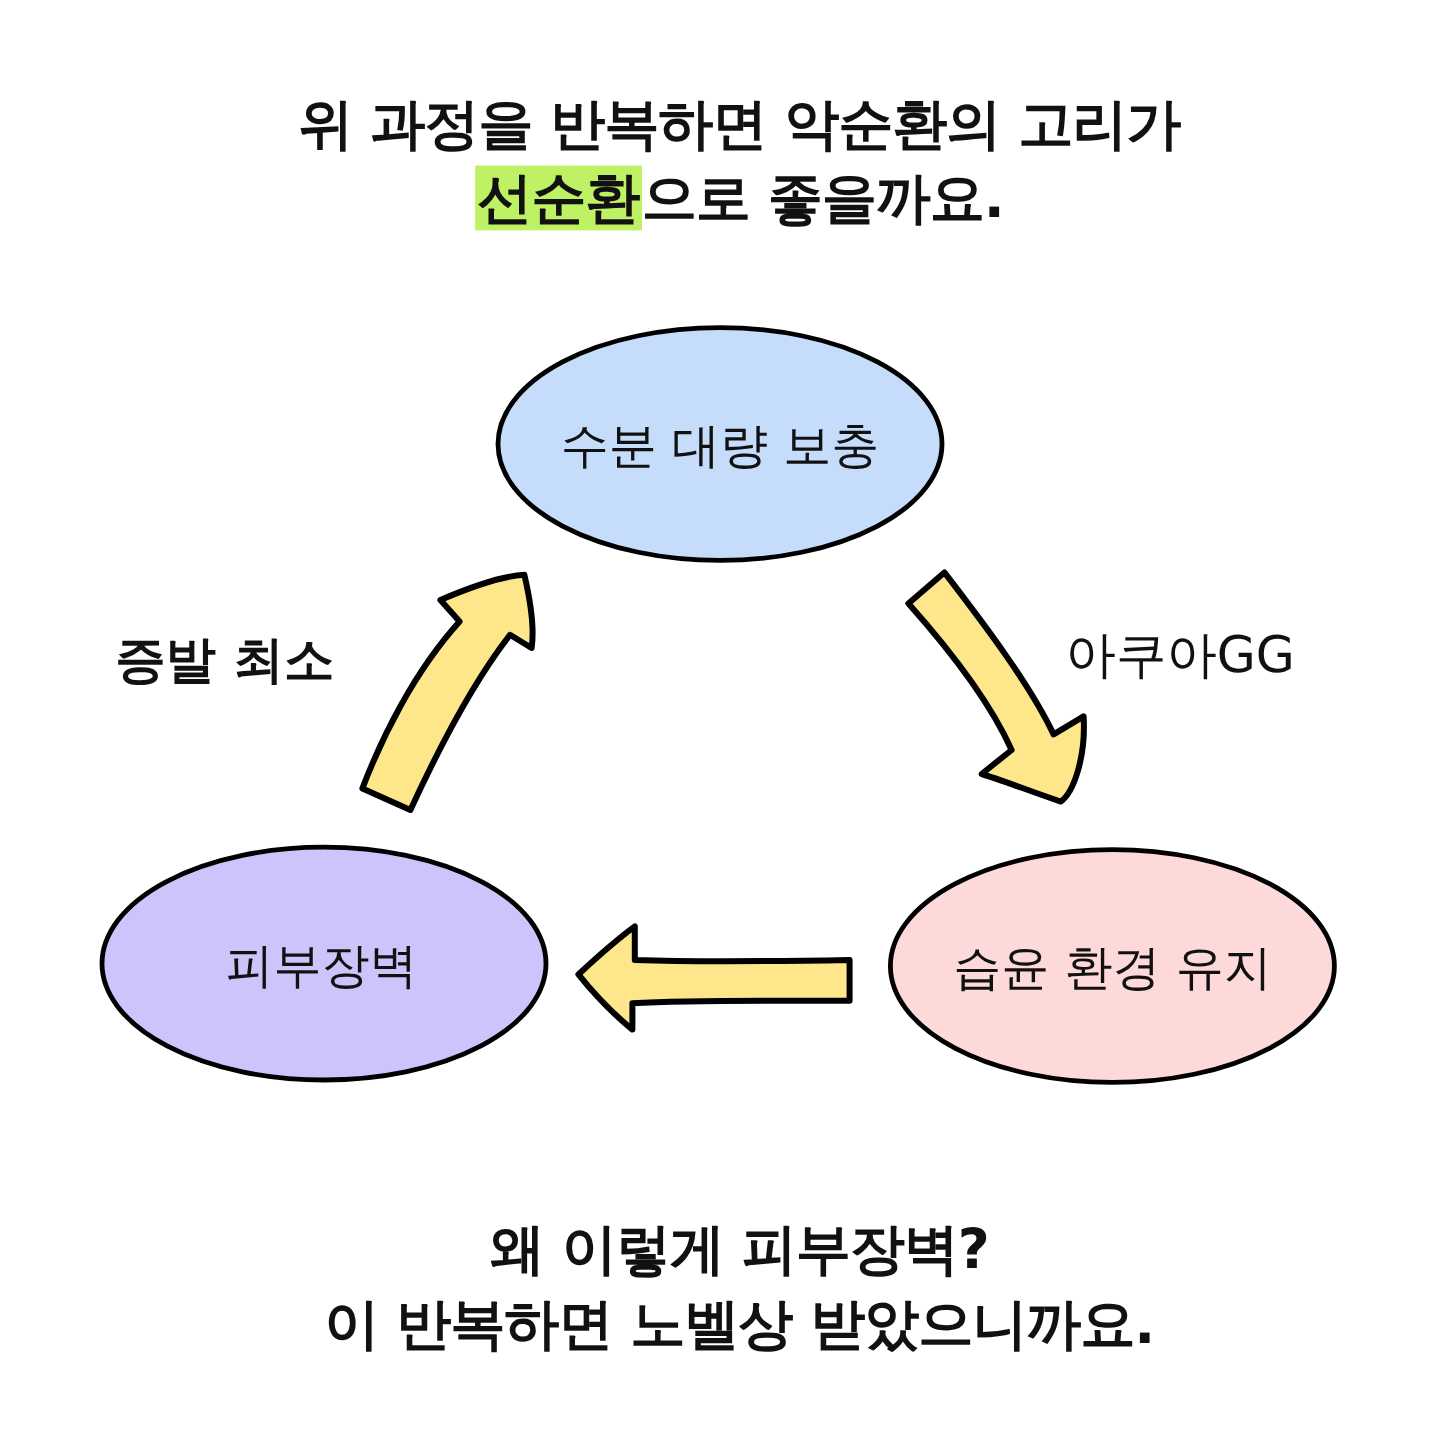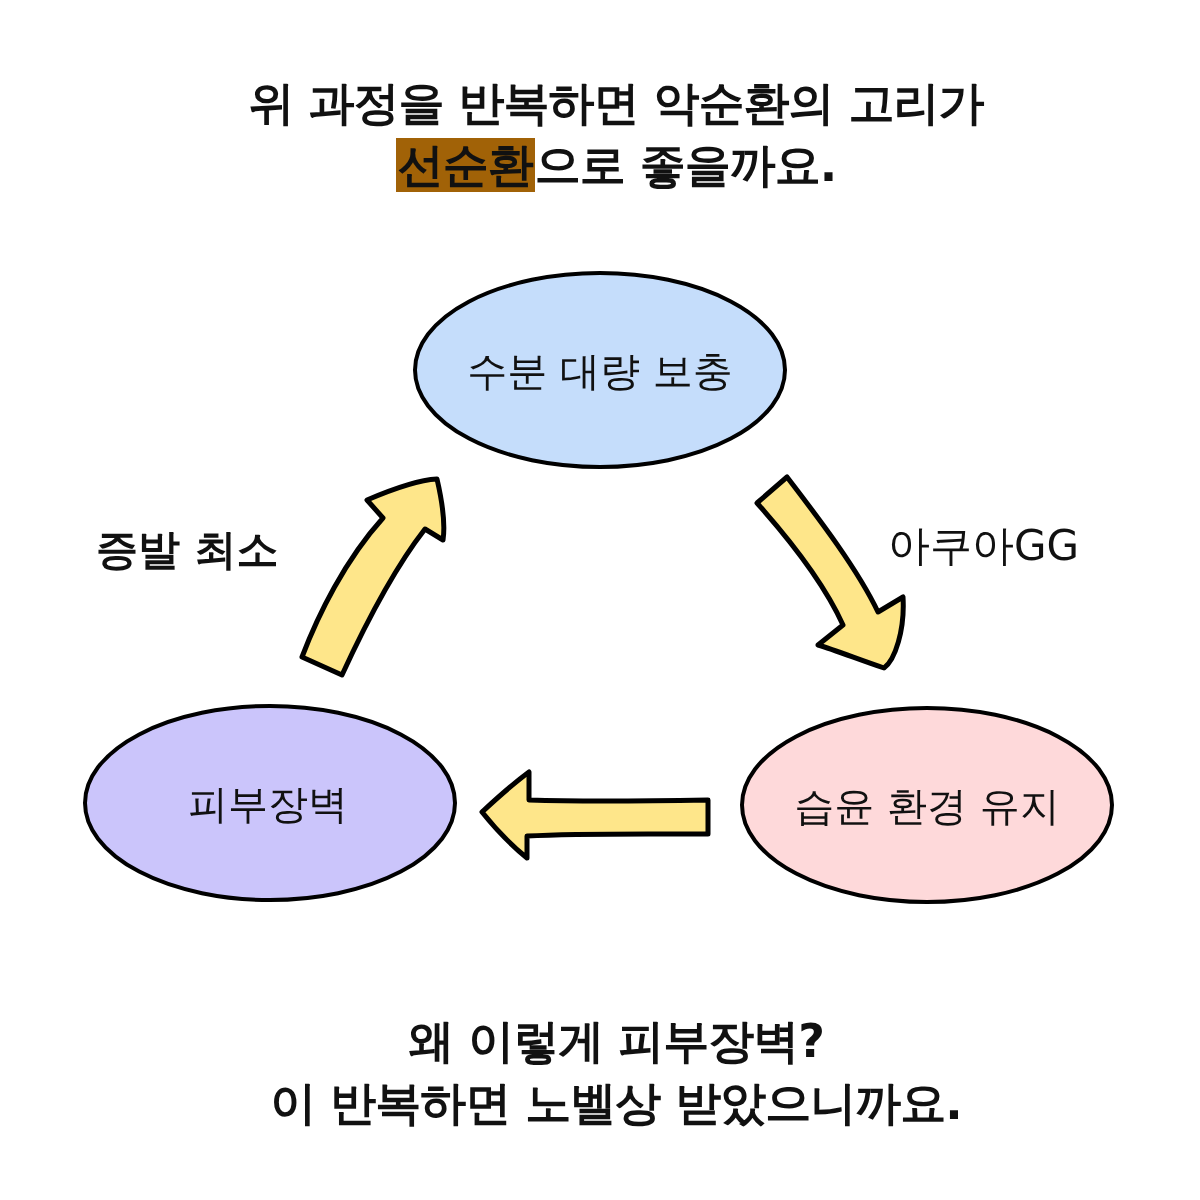--- a/index.html
+++ b/index.html
@@ -2,21 +2,21 @@
 <html><head>
   <meta charset="utf-8">
   <style>
     html, body { margin: 0; padding: 0; background: #ffffff; }
     body { width: 1200px; height: 1200px; position: relative; overflow: hidden;
            font-family: "DejaVu Sans", "Liberation Sans", sans-serif; color: #111111; }
     .title { position: absolute; left: 16px; width: 1200px; text-align: center;
              font-size: 46px; font-weight: bold; line-height: 62px; letter-spacing: -1px; }
     .title-top { top: 72px; }
     .title-bottom { top: 1010px; }
-    .hl { background: #a16207; padding: 0 2px; margin-top: 20px; }
+    .hl { background: #bef264; padding: 0 2px; margin-top: 20px; }
     svg.diagram { position: absolute; left: 0; top: 0; }
     .node-text { font-size: 40px; font-family: "DejaVu Sans", "Liberation Sans", sans-serif; fill: #111111; }
     .edge-text { font-size: 42px; font-weight: bold; font-family: "DejaVu Sans", "Liberation Sans", sans-serif; fill: #111111; }
     .edge-text-light { font-size: 42px; font-family: "DejaVu Sans", "Liberation Sans", sans-serif; fill: #111111; }
   </style>
 </head>
 <body>
 
 <div class="title title-top">
   <div>위 과정을 반복하면 악순환의 고리가</div>

